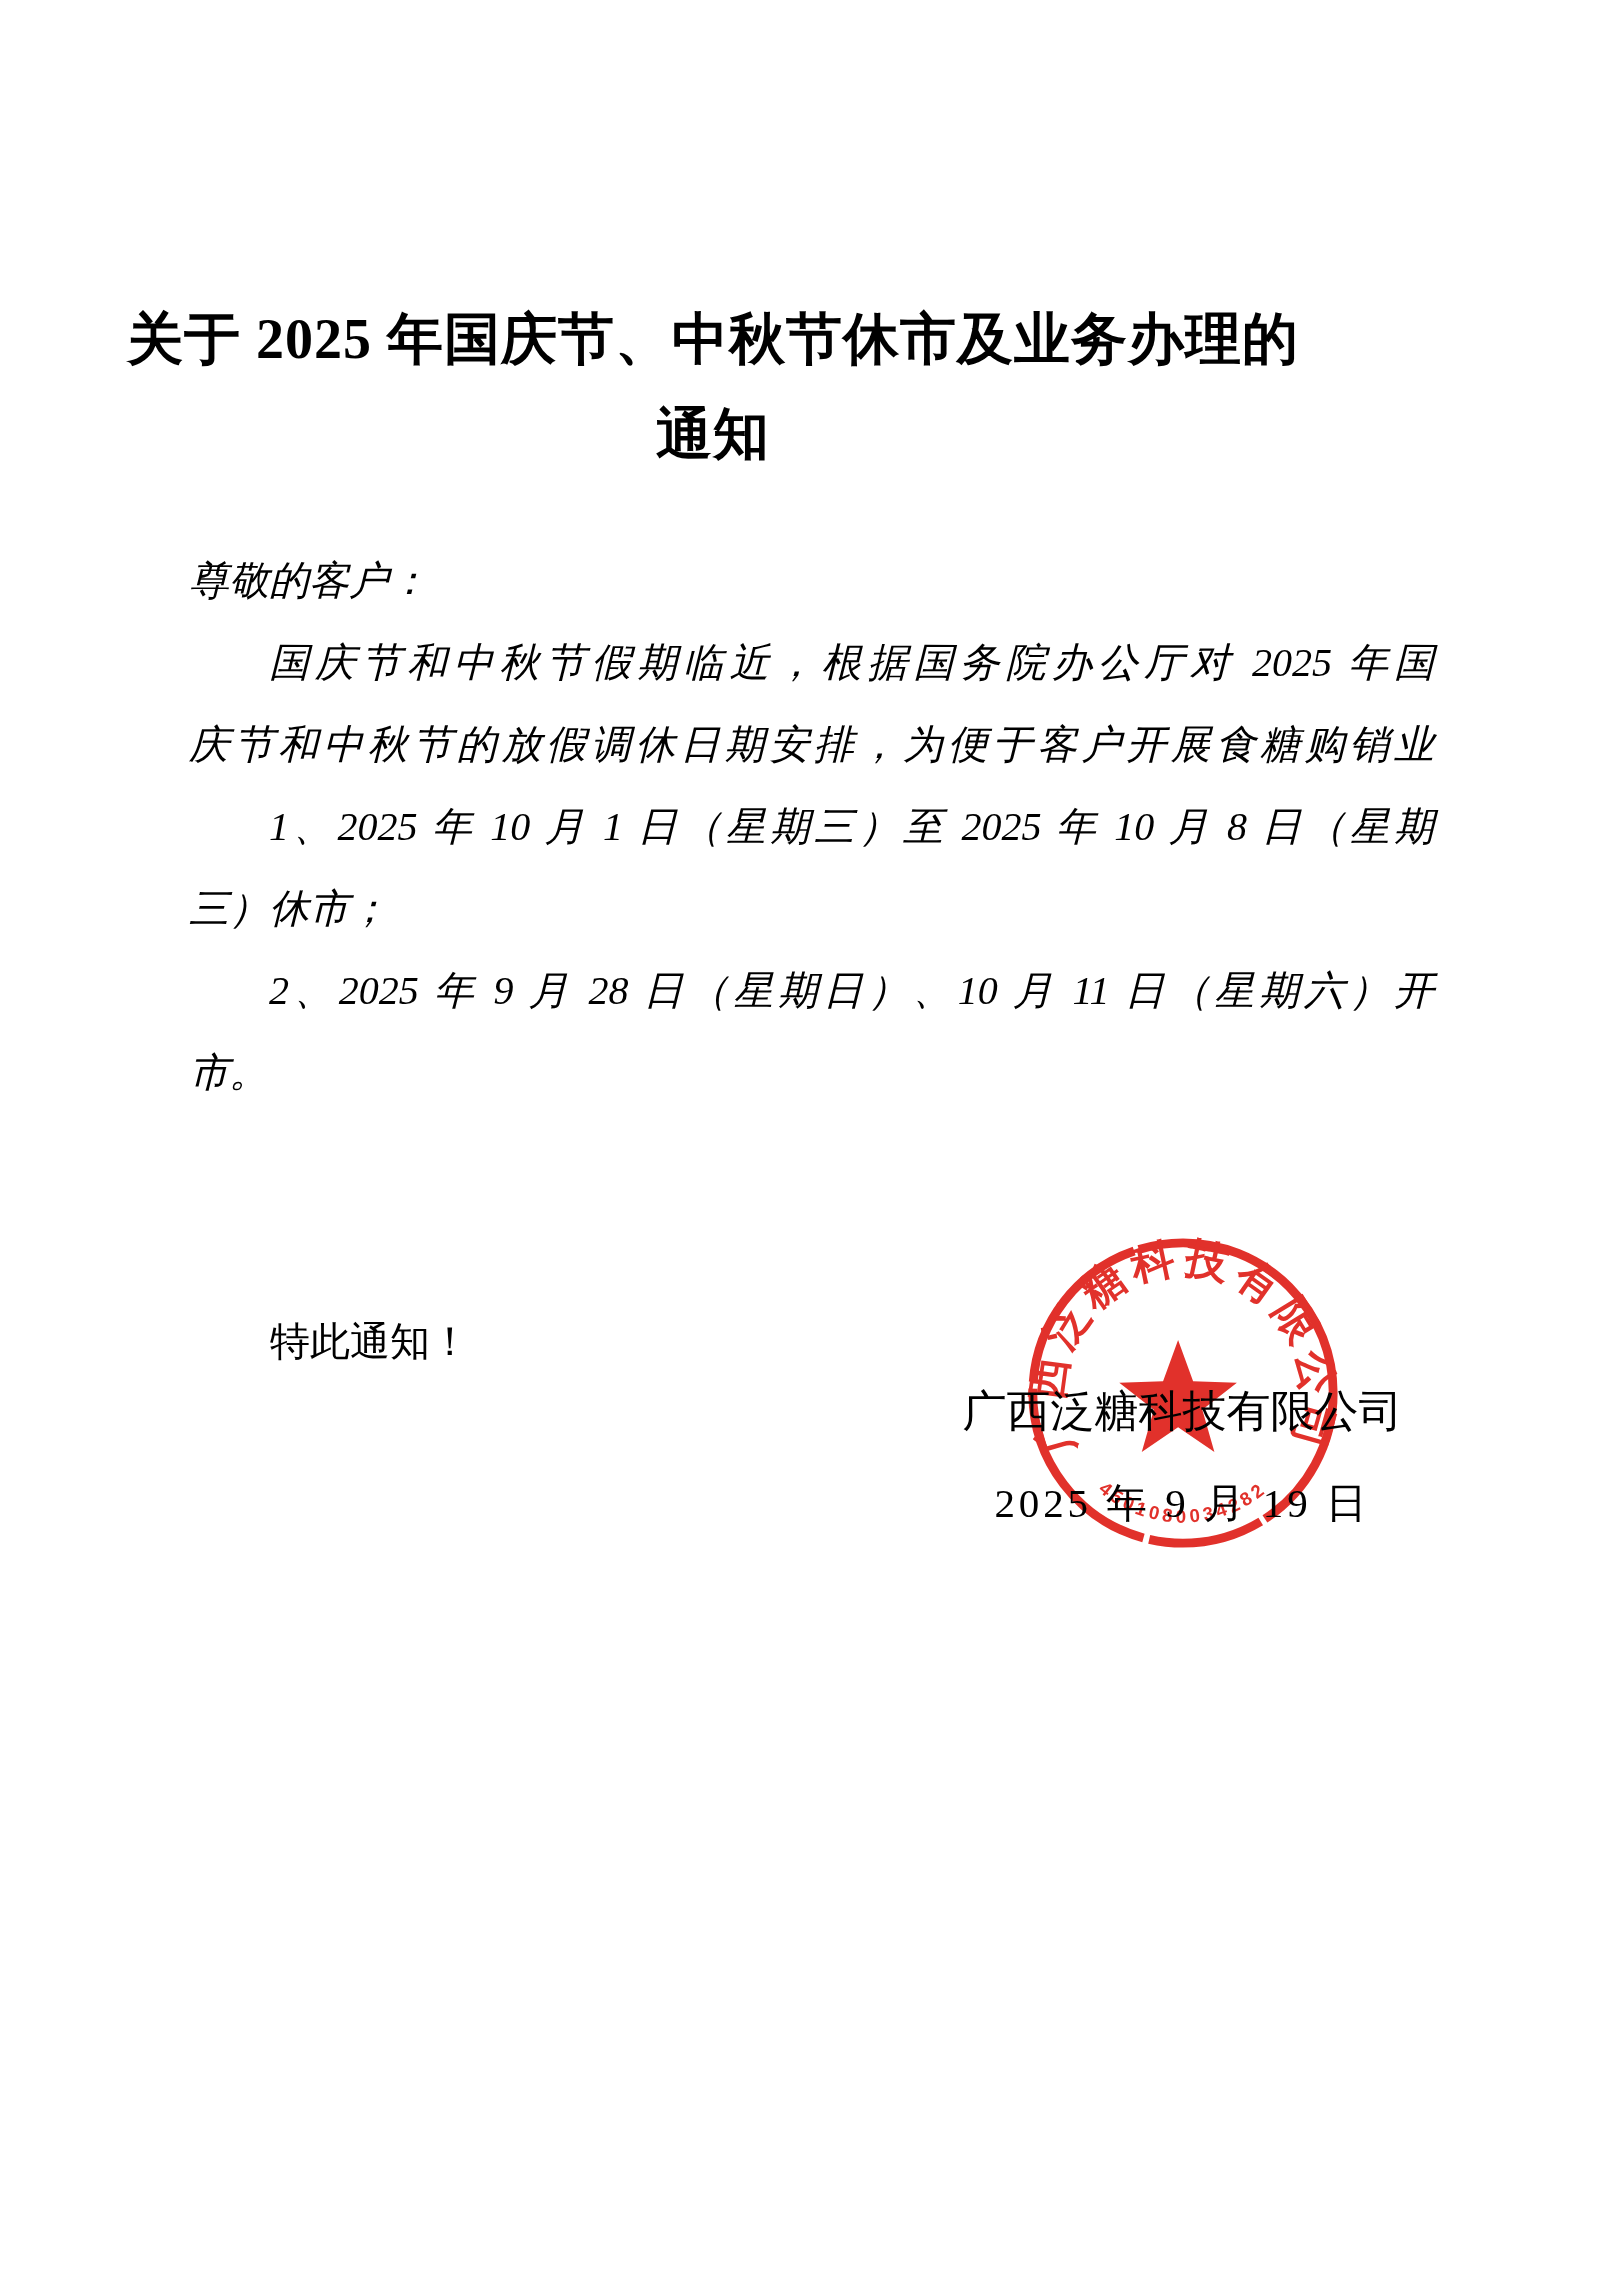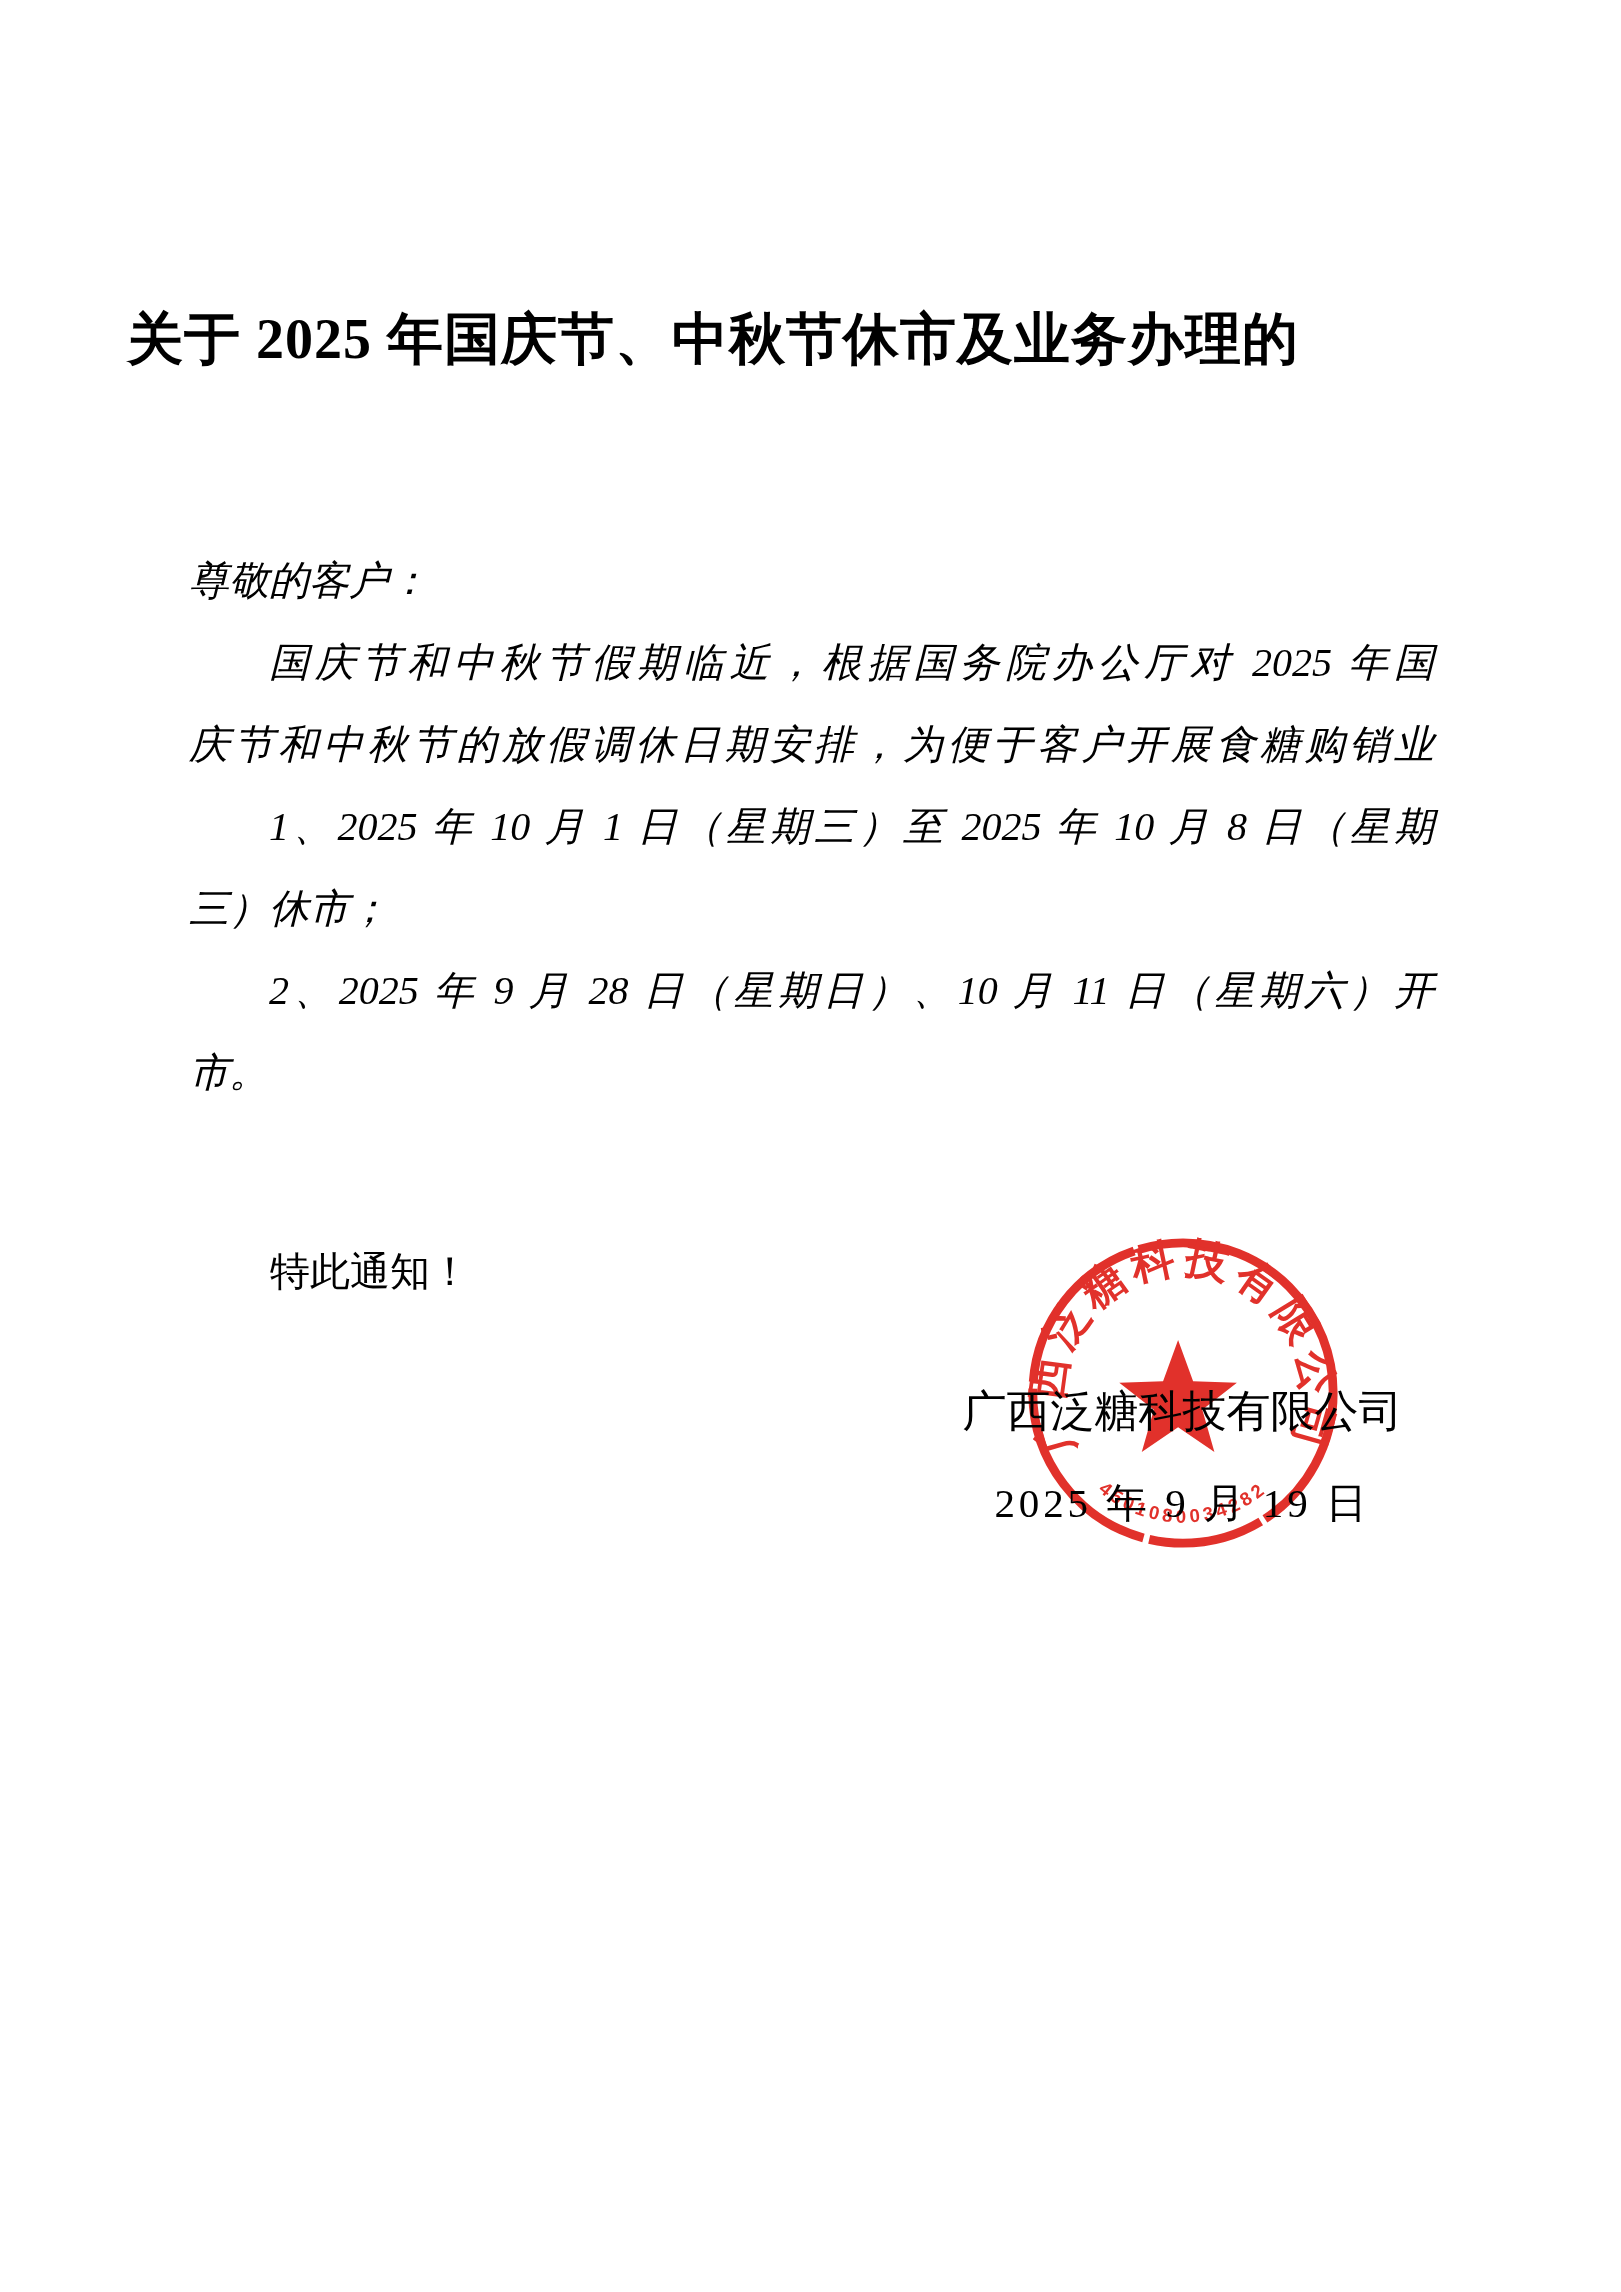--- a/index.html
+++ b/index.html
@@ -31,21 +31,21 @@
     width: 1245px;
     font-size: 40px;
     line-height: 82px;
     font-style: italic;
   }
   .bodyline { white-space: nowrap; }
   .indent { text-indent: 2em; }
   .fill { text-align: justify; text-align-last: justify; white-space: normal; }
   .closing {
     position: absolute;
-    top: 1231px; left: 270px;
+    top: 1301px; left: 270px;
     font-size: 40px;
     line-height: 82px;
   }
   .signature {
     position: absolute;
     top: 1380px; left: 961px;
     width: 443px;
     text-align: center;
   }
   .signature .company {
@@ -80,20 +80,21 @@
     letter-spacing: 4px;
   }
 </style>
 </head>
 <body>
 
 <div class="page">
 
   <div class="doc-title">
     <div>关于 2025 年国庆节、中秋节休市及业务办理的</div>
+    <div>通知</div>
   </div>
 
   <div class="doc-body">
     <div class="bodyline">尊敬的客户：</div>
     <div class="bodyline indent fill">国庆节和中秋节假期临近，根据国务院办公厅对 2025 年国</div>
     <div class="bodyline fill">庆节和中秋节的放假调休日期安排，为便于客户开展食糖购销业</div>
     <div class="bodyline indent fill">1、2025 年 10 月 1 日（星期三）至 2025 年 10 月 8 日（星期</div>
     <div class="bodyline">三）休市；</div>
     <div class="bodyline indent fill">2、2025 年 9 月 28 日（星期日）、10 月 11 日（星期六）开</div>
     <div class="bodyline">市。</div>

